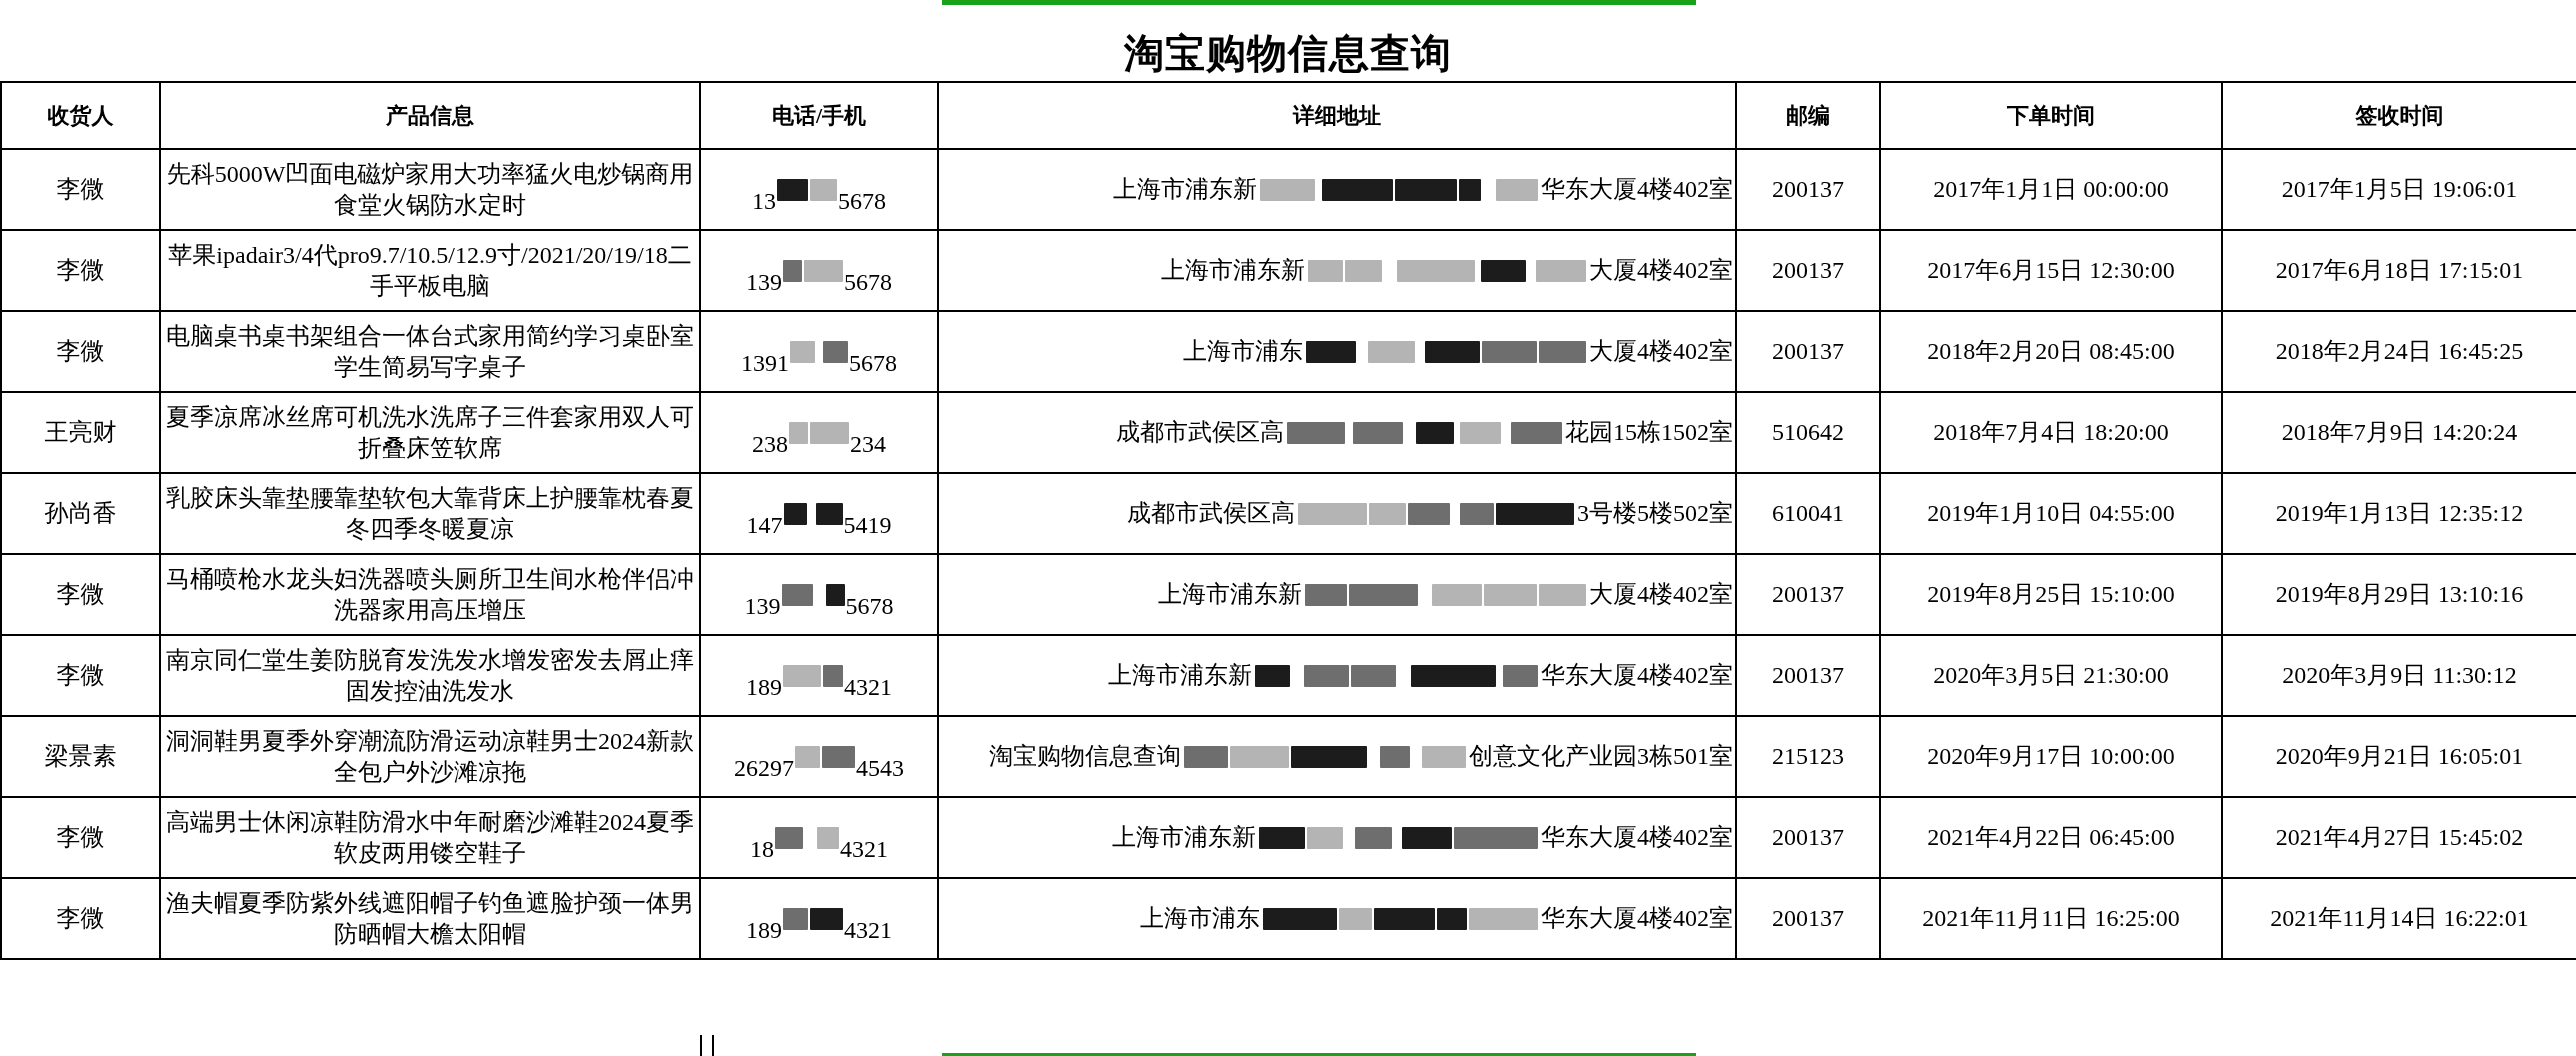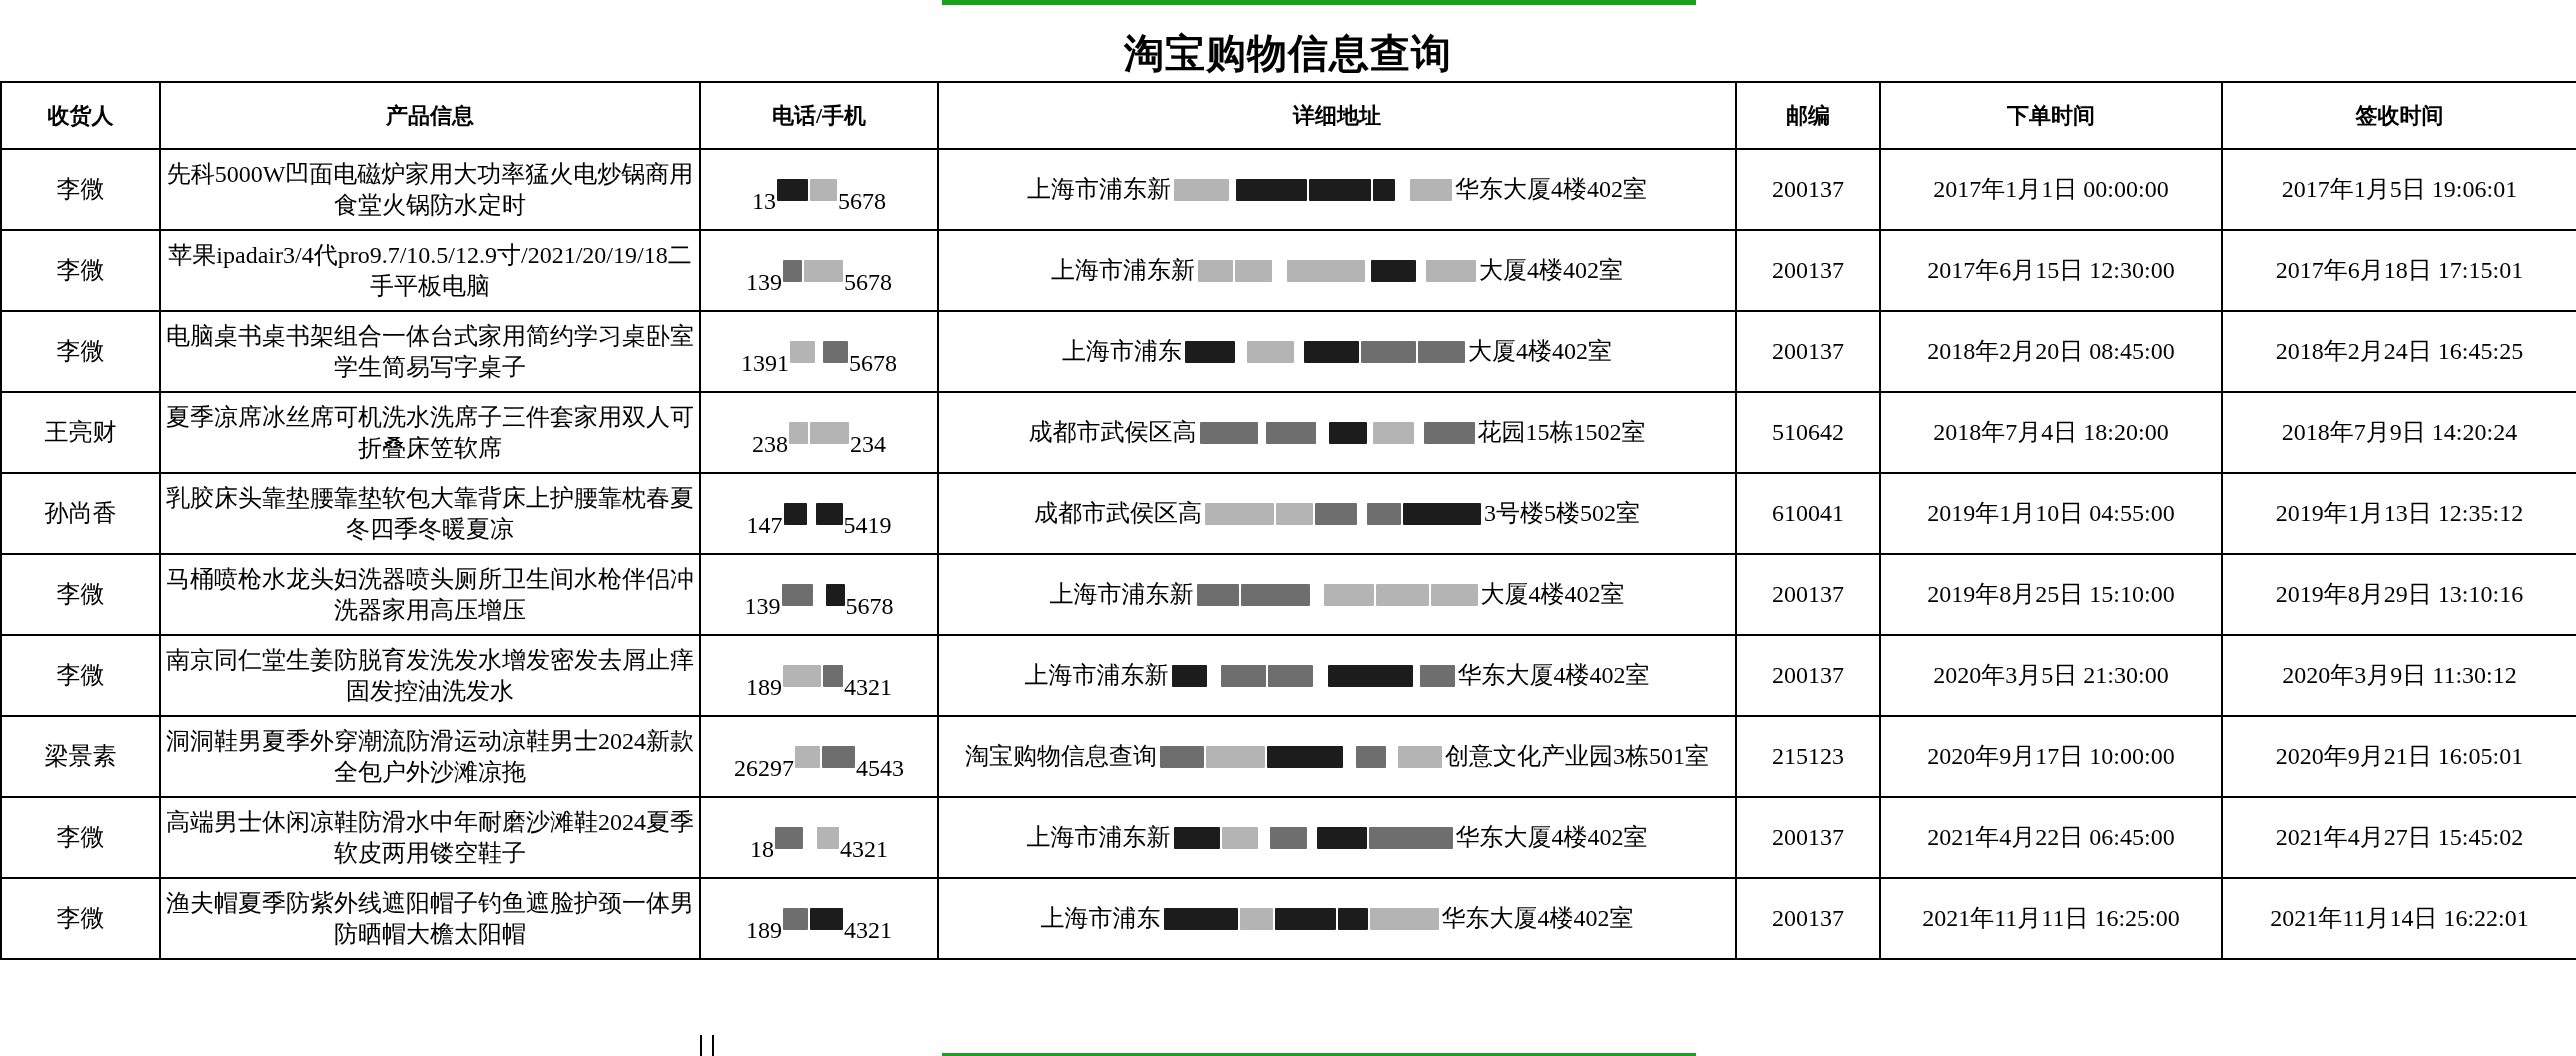--- a/index.html
+++ b/index.html
@@ -90,21 +90,21 @@
     margin: 0 1px;
     border-radius: 1px;
   }
   .r-dark  { background: #1c1c1c; }
   .r-mid   { background: #6e6e6e; }
   .r-light { background: #b4b4b4; }
 
   .addr-line {
     display: flex;
     align-items: center;
-    justify-content: center;
+    justify-content: flex-end;
     flex-wrap: nowrap;
     white-space: nowrap;
     gap: 0px;
   }
   .addr-line span.txt { padding: 0 2px; }
 
   .phone-line {
     display: flex;
     align-items: center;
     justify-content: center;

